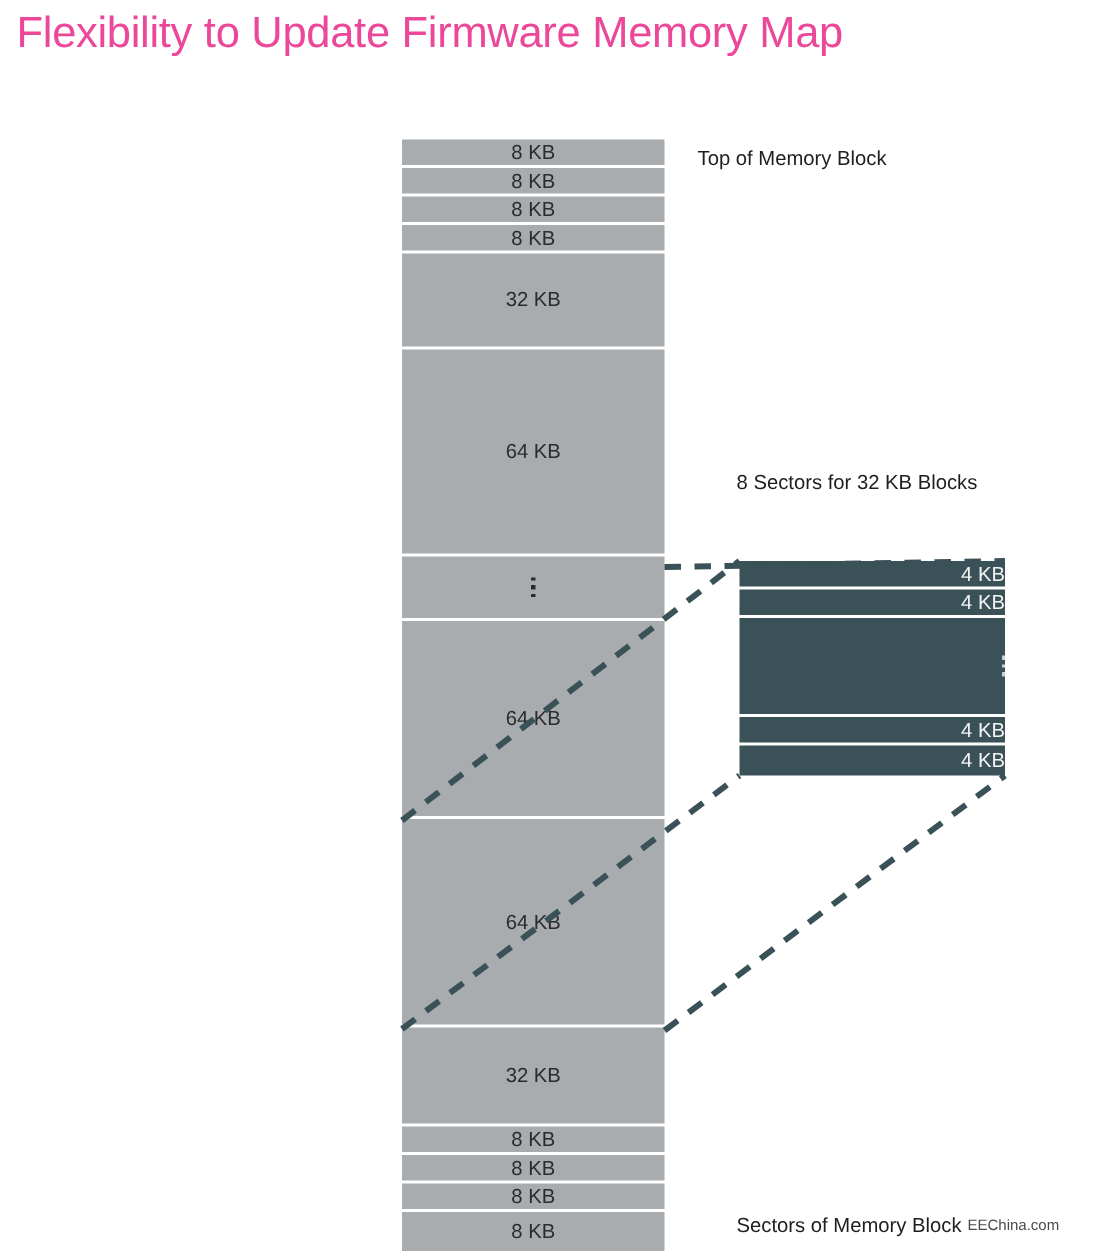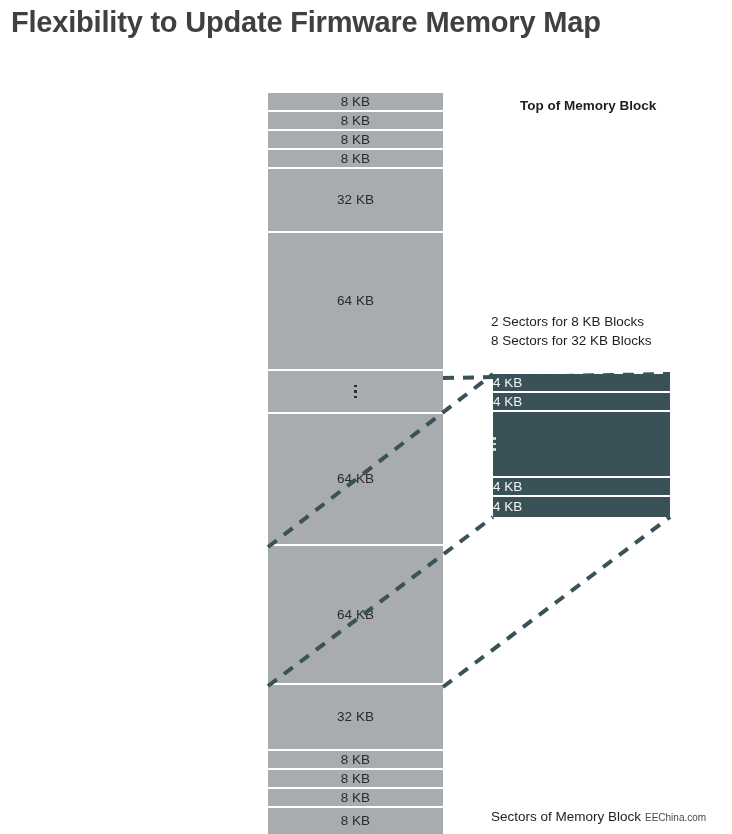--- a/index.html
+++ b/index.html
@@ -13,22 +13,22 @@
     position: relative;
     overflow: hidden;
     font-family: "Liberation Sans", sans-serif;
   }
 
   #page-title {
     position: absolute;
     left: 11px;
     top: 6px;
     font-size: 29px;
-    font-weight: bold;
-    color: #404040;
+    font-weight: normal;
+    color: #ec4899;
     letter-spacing: -0.2px;
     white-space: nowrap;
   }
 
   
   #memory-column {
     position: absolute;
     left: 268px;
     top: 93px;
     width: 175px;
@@ -68,21 +68,21 @@
     background: #2b2b2b;
   }
 
   
   .note {
     position: absolute;
     font-size: 13.5px;
     color: #1e1e1e;
     white-space: nowrap;
   }
-  #top-of-memory-label { left: 520px; top: 98px; font-weight: bold; }
+  #top-of-memory-label { left: 465px; top: 98px; }
   #bottom-of-memory-label { left: 491px; top: 809px; }
 
   #sector-caption {
     position: absolute;
     left: 491px;
     top: 313px;
     font-size: 13.5px;
     color: #1e1e1e;
     line-height: 18.5px;
     white-space: nowrap;
@@ -97,21 +97,21 @@
     height: 143px;
   }
   .sector-block {
     position: absolute;
     left: 0;
     width: 177px;
     background: #3a5158;
     box-sizing: border-box;
     display: flex;
     align-items: center;
-    justify-content: flex-start;
+    justify-content: flex-end;
   }
   .sector-label {
     font-size: 13.5px;
     color: #f2f4f4;
     line-height: 1;
   }
   .ellipsis-v.light i { background: #c9d2d4; }
 
   
   #connectors {
@@ -185,21 +185,20 @@
     <div class="mem-block" style="top: 715px; height: 26px;">
       <span class="mem-label">8 KB</span>
     </div>
   </div>
 
 <div class="note" id="top-of-memory-label">Top of Memory Block</div>
 
 <div class="note" id="bottom-of-memory-label">Sectors of Memory Block</div>
 
 <div id="sector-caption">
-  <div>2 Sectors for 8 KB Blocks</div>
   <div>8 Sectors for 32 KB Blocks</div>
 </div>
 
 <div id="sector-panel">
     <div class="sector-block" style="top: 0px; height: 17px;">
       <span class="sector-label">4 KB</span>
     </div>
     <div class="sector-block" style="top: 19px; height: 17px;">
       <span class="sector-label">4 KB</span>
     </div>

